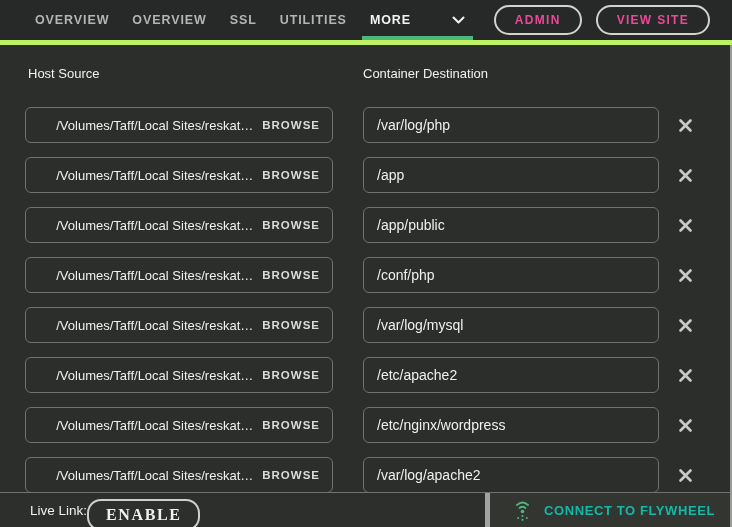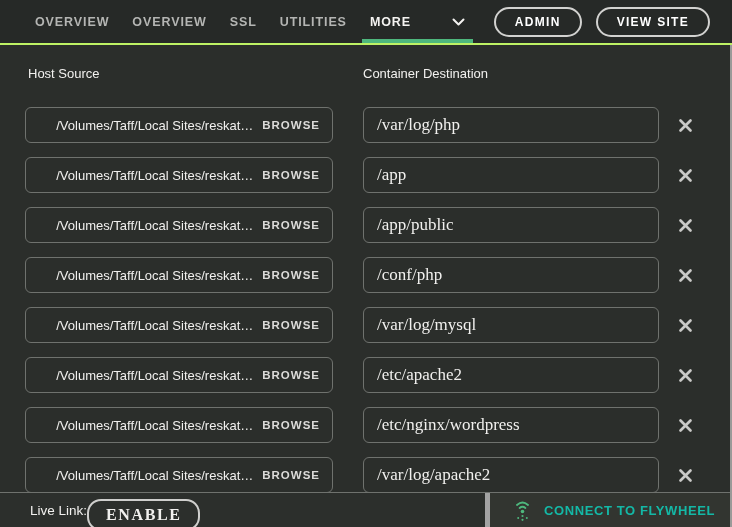--- a/index.html
+++ b/index.html
@@ -8,21 +8,21 @@
     font-family:"Liberation Sans", sans-serif;
     background:#2b2e2b;
     color:#f1f0ee;
   }
   .app { width:732px; height:527px; display:flex; flex-direction:column; position:relative; }
 
   
   .nav {
     height:45px; flex:0 0 45px;
     background:#262927;
-    border-bottom:2px solid #bef264;
+    border-bottom:5px solid #bef264;
     display:flex; align-items:center;
     padding:0 22px 0 35px;
   }
   .tabs { display:flex; align-items:center; gap:23px; height:100%; }
   .tab {
     position:relative; height:100%;
     display:flex; align-items:center; gap:8px;
     background:none; border:none; cursor:pointer;
     color:#b4b5b3;
     font-family:"Liberation Sans", sans-serif;
@@ -30,21 +30,21 @@
   }
   .tab.active { color:#f4f3f1;gap:41px; }
   .tab-underline {
     position:absolute; bottom:0; left:-8px; right:-8px; height:4px;
     background:#4eb77d;
   }
   .nav-actions { margin-left:auto; display:flex; gap:14px; }
   .pill {
     background:transparent;
     border:2px solid #d2d2d0; border-radius:16px;
-    color:#ffffff; cursor:pointer;
+    color:#ec4899; cursor:pointer;
     font-family:"Liberation Sans", sans-serif;
     font-size:12px; font-weight:700; letter-spacing:1.3px;
     padding:6px 19px;
   }
 
   
   .content { flex:1 1 auto; padding:21px 0 0 25px; overflow:hidden; }
   .col-headers {
     display:flex; margin-bottom:25px;
     font-size:13px; color:#f2f1ef; line-height:16px;
@@ -68,21 +68,21 @@
     flex:0 0 auto; margin-left:9px;
     background:none; border:none; cursor:pointer;
     color:#dcdbd9; font-family:"Liberation Sans", sans-serif;
     font-size:11.5px; font-weight:700; letter-spacing:1px;
     padding:0;
   }
   .dest-input {
     width:296px; height:36px;
     border:1px solid #6f726e; border-radius:6px;
     background:transparent; color:#f1f0ee;
-    font-family:Liberation Serif, serif; font-size:17px;
+    font-family:Liberation Sans, sans-serif; font-size:14px;
     padding:0 13px; outline:none;
   }
   .remove {
     margin-left:15px; background:none; border:none; cursor:pointer;
     padding:4px; line-height:0;
   }
 
   
   .footer {
     height:35px; flex:0 0 35px;

